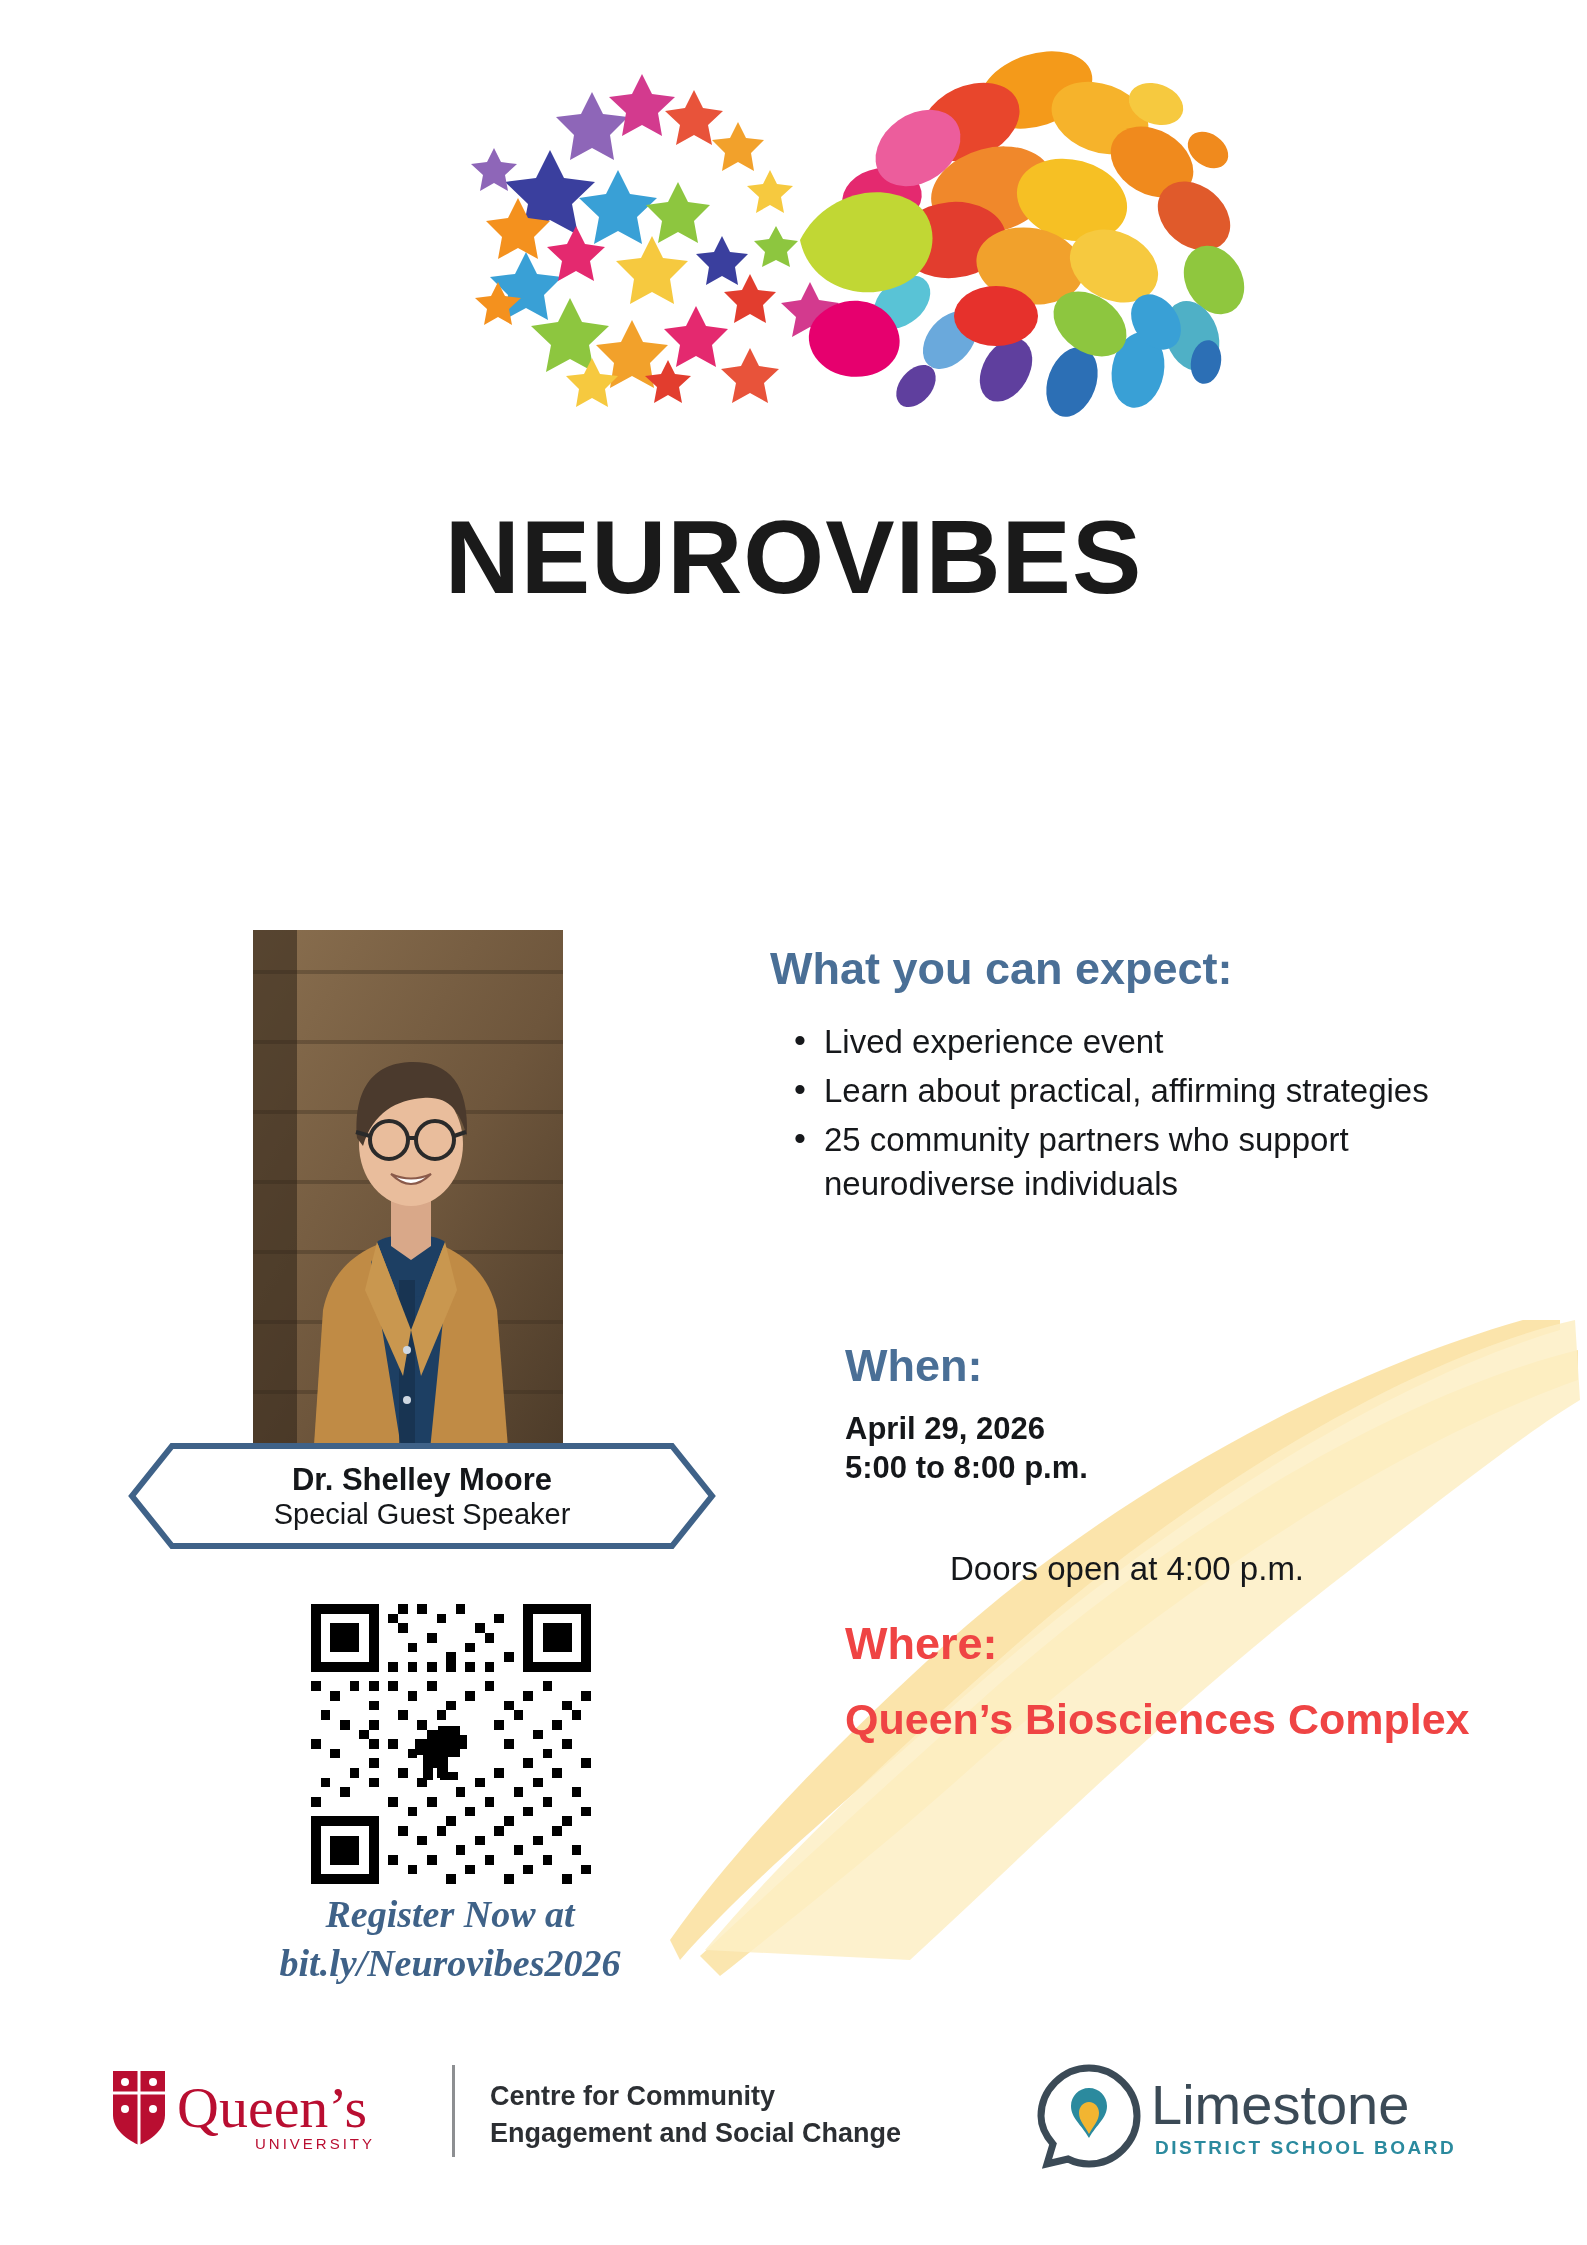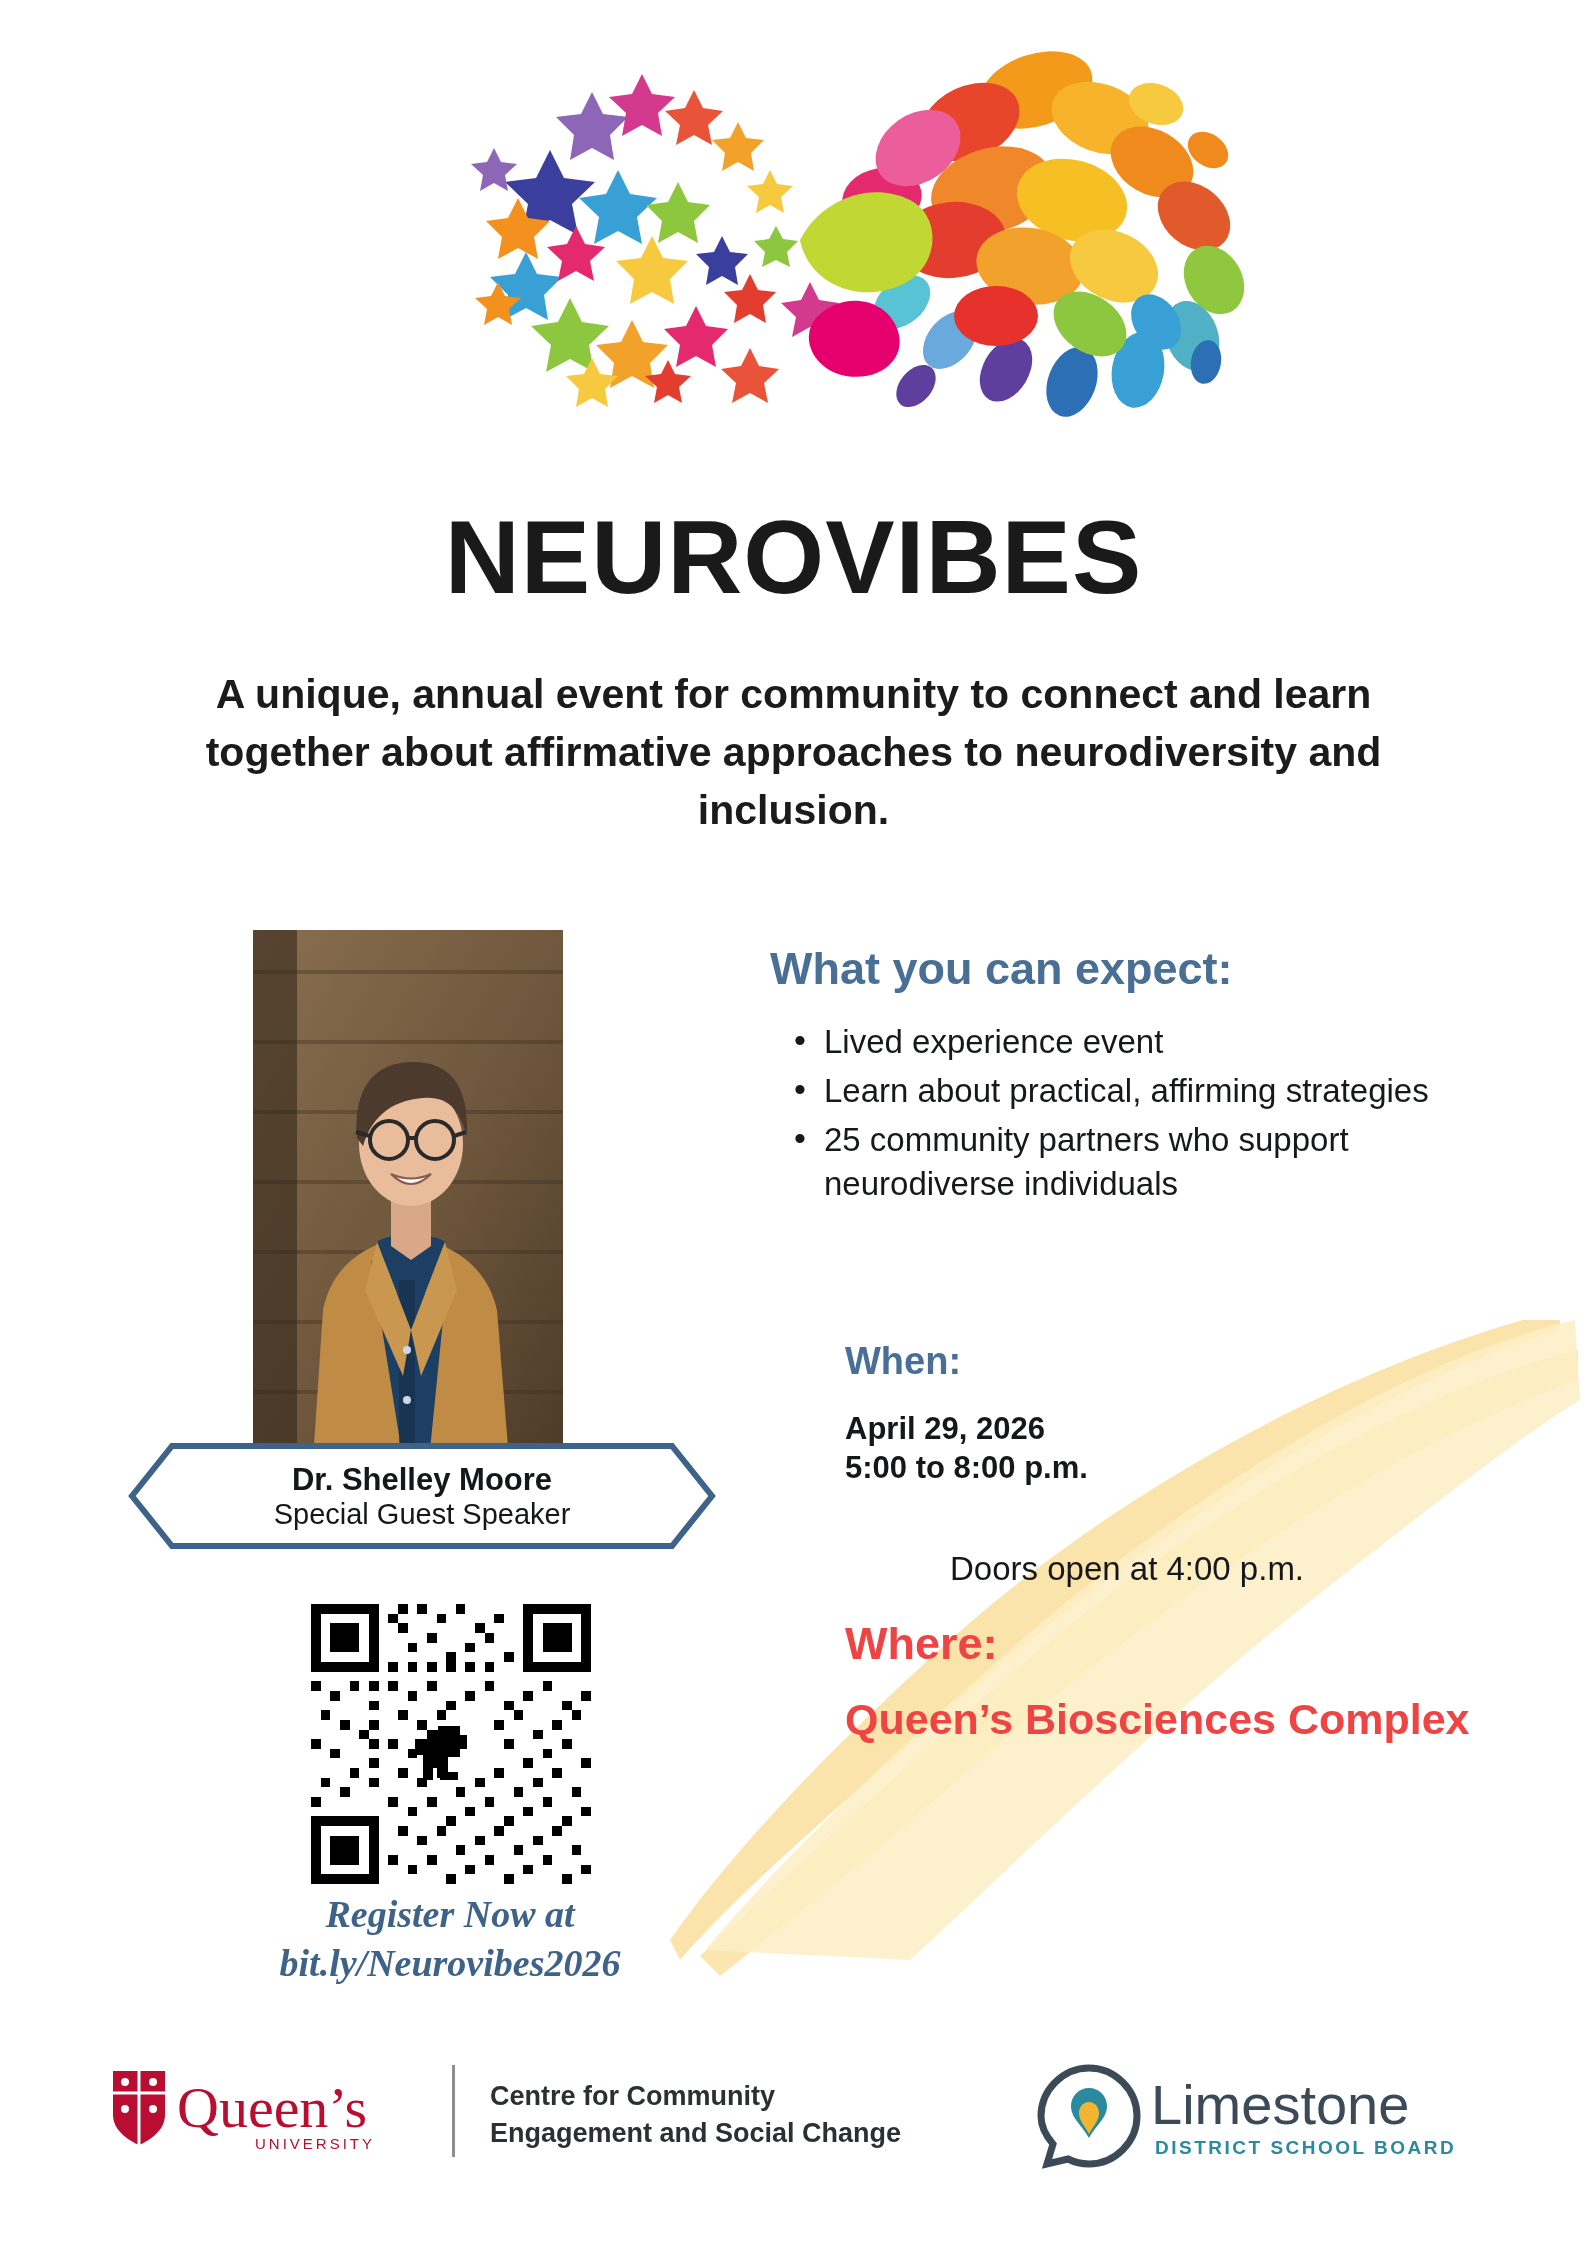--- a/index.html
+++ b/index.html
@@ -152,21 +152,21 @@
     width: 920px;
     height: 660px;
     pointer-events: none;
   }
   .brush svg { width: 100%; height: 100%; display: block; }
 
   .when-head {
     position: absolute;
     left: 845px;
     top: 1340px;
-    font-size: 38px;
+    font-size: 45px;
     font-weight: 700;
     color: #4a6f96;
   }
   .when-date {
     position: absolute;
     left: 845px;
     top: 1410px;
     font-size: 31px;
     font-weight: 700;
     color: #15171a;
@@ -289,21 +289,20 @@
 
       <g>
         <path d="M470 210 c20 -40 70 -60 110 -40 30 15 30 60 0 80 -40 26 -100 10 -110 -40z" fill="#c1d734"></path>
         <path d="M486 288 c24 -26 66 -22 80 8 14 30 -14 56 -50 50 -30 -5 -48 -36 -30 -58z" fill="#e6006e"></path>
       </g>
     </svg>
   </div>
 
   <div class="title">NEUROVIBES</div>
 
-  <div class="subtitle">A unique, annual event for community to connect and learn together about affirmative approaches to neurodiversity and inclusion.</div>
 
   <div class="photo">
     <svg viewBox="0 0 310 530" xmlns="http://www.w3.org/2000/svg">
       <defs>
         <linearGradient id="wall" x1="0" y1="0" x2="1" y2="1">
           <stop offset="0%" stop-color="#8a6f4f"></stop>
           <stop offset="55%" stop-color="#6e563c"></stop>
           <stop offset="100%" stop-color="#4c3b29"></stop>
         </linearGradient>
       </defs>

